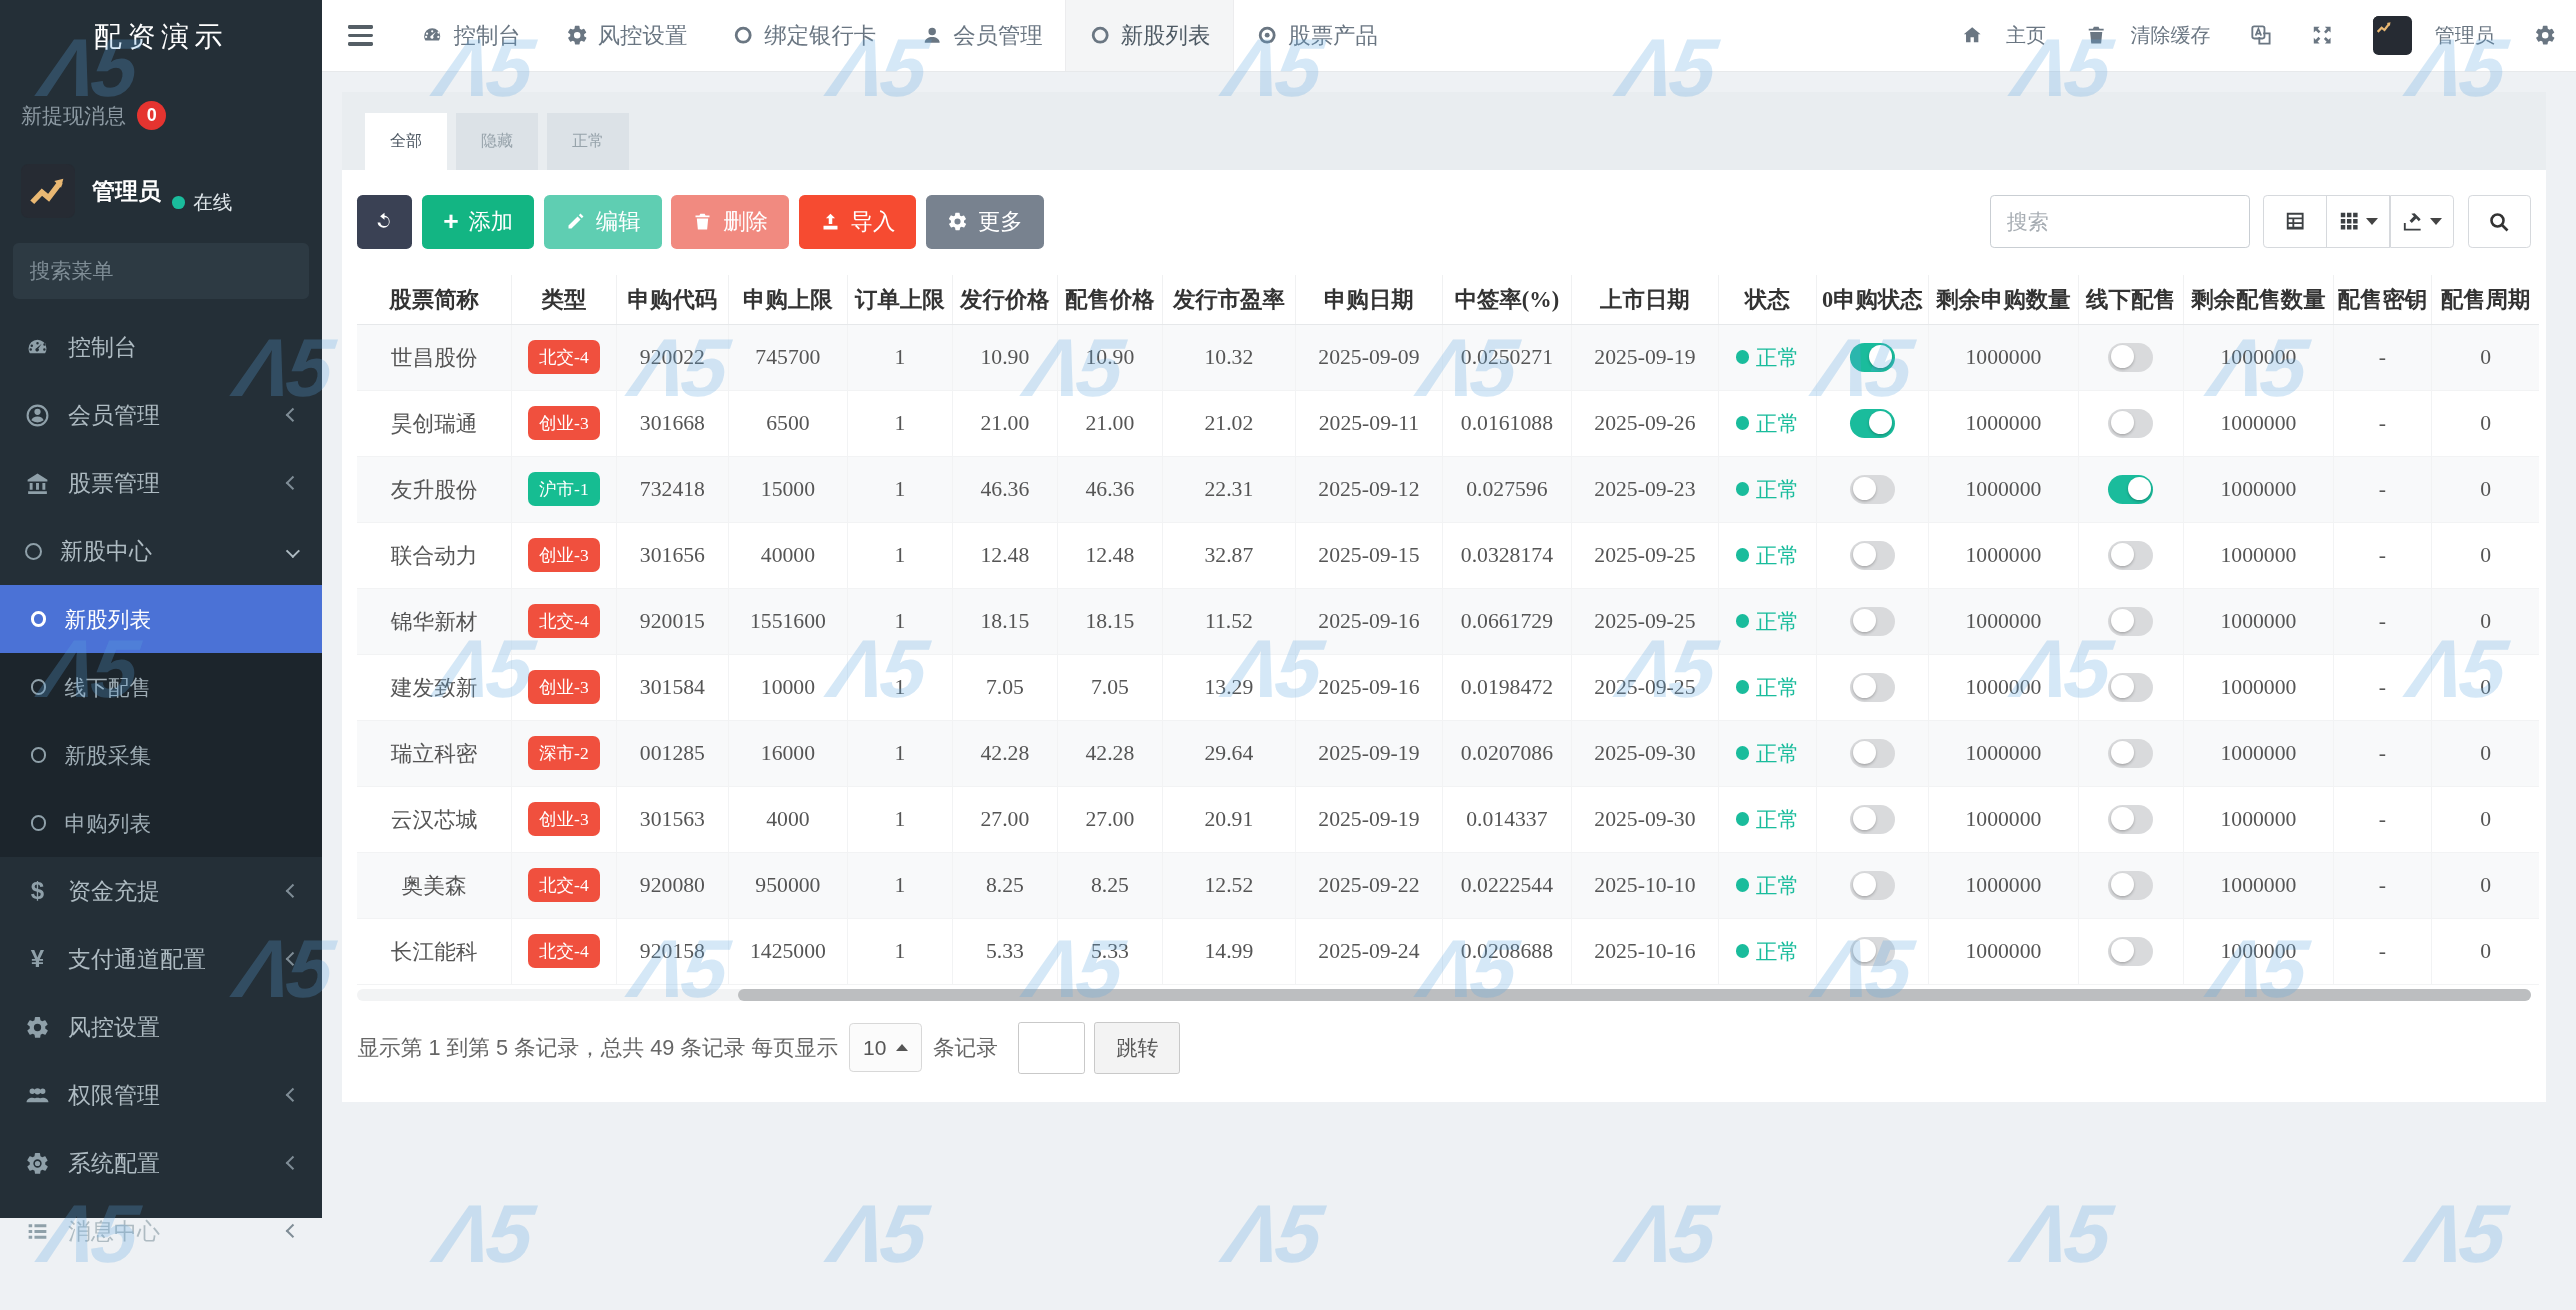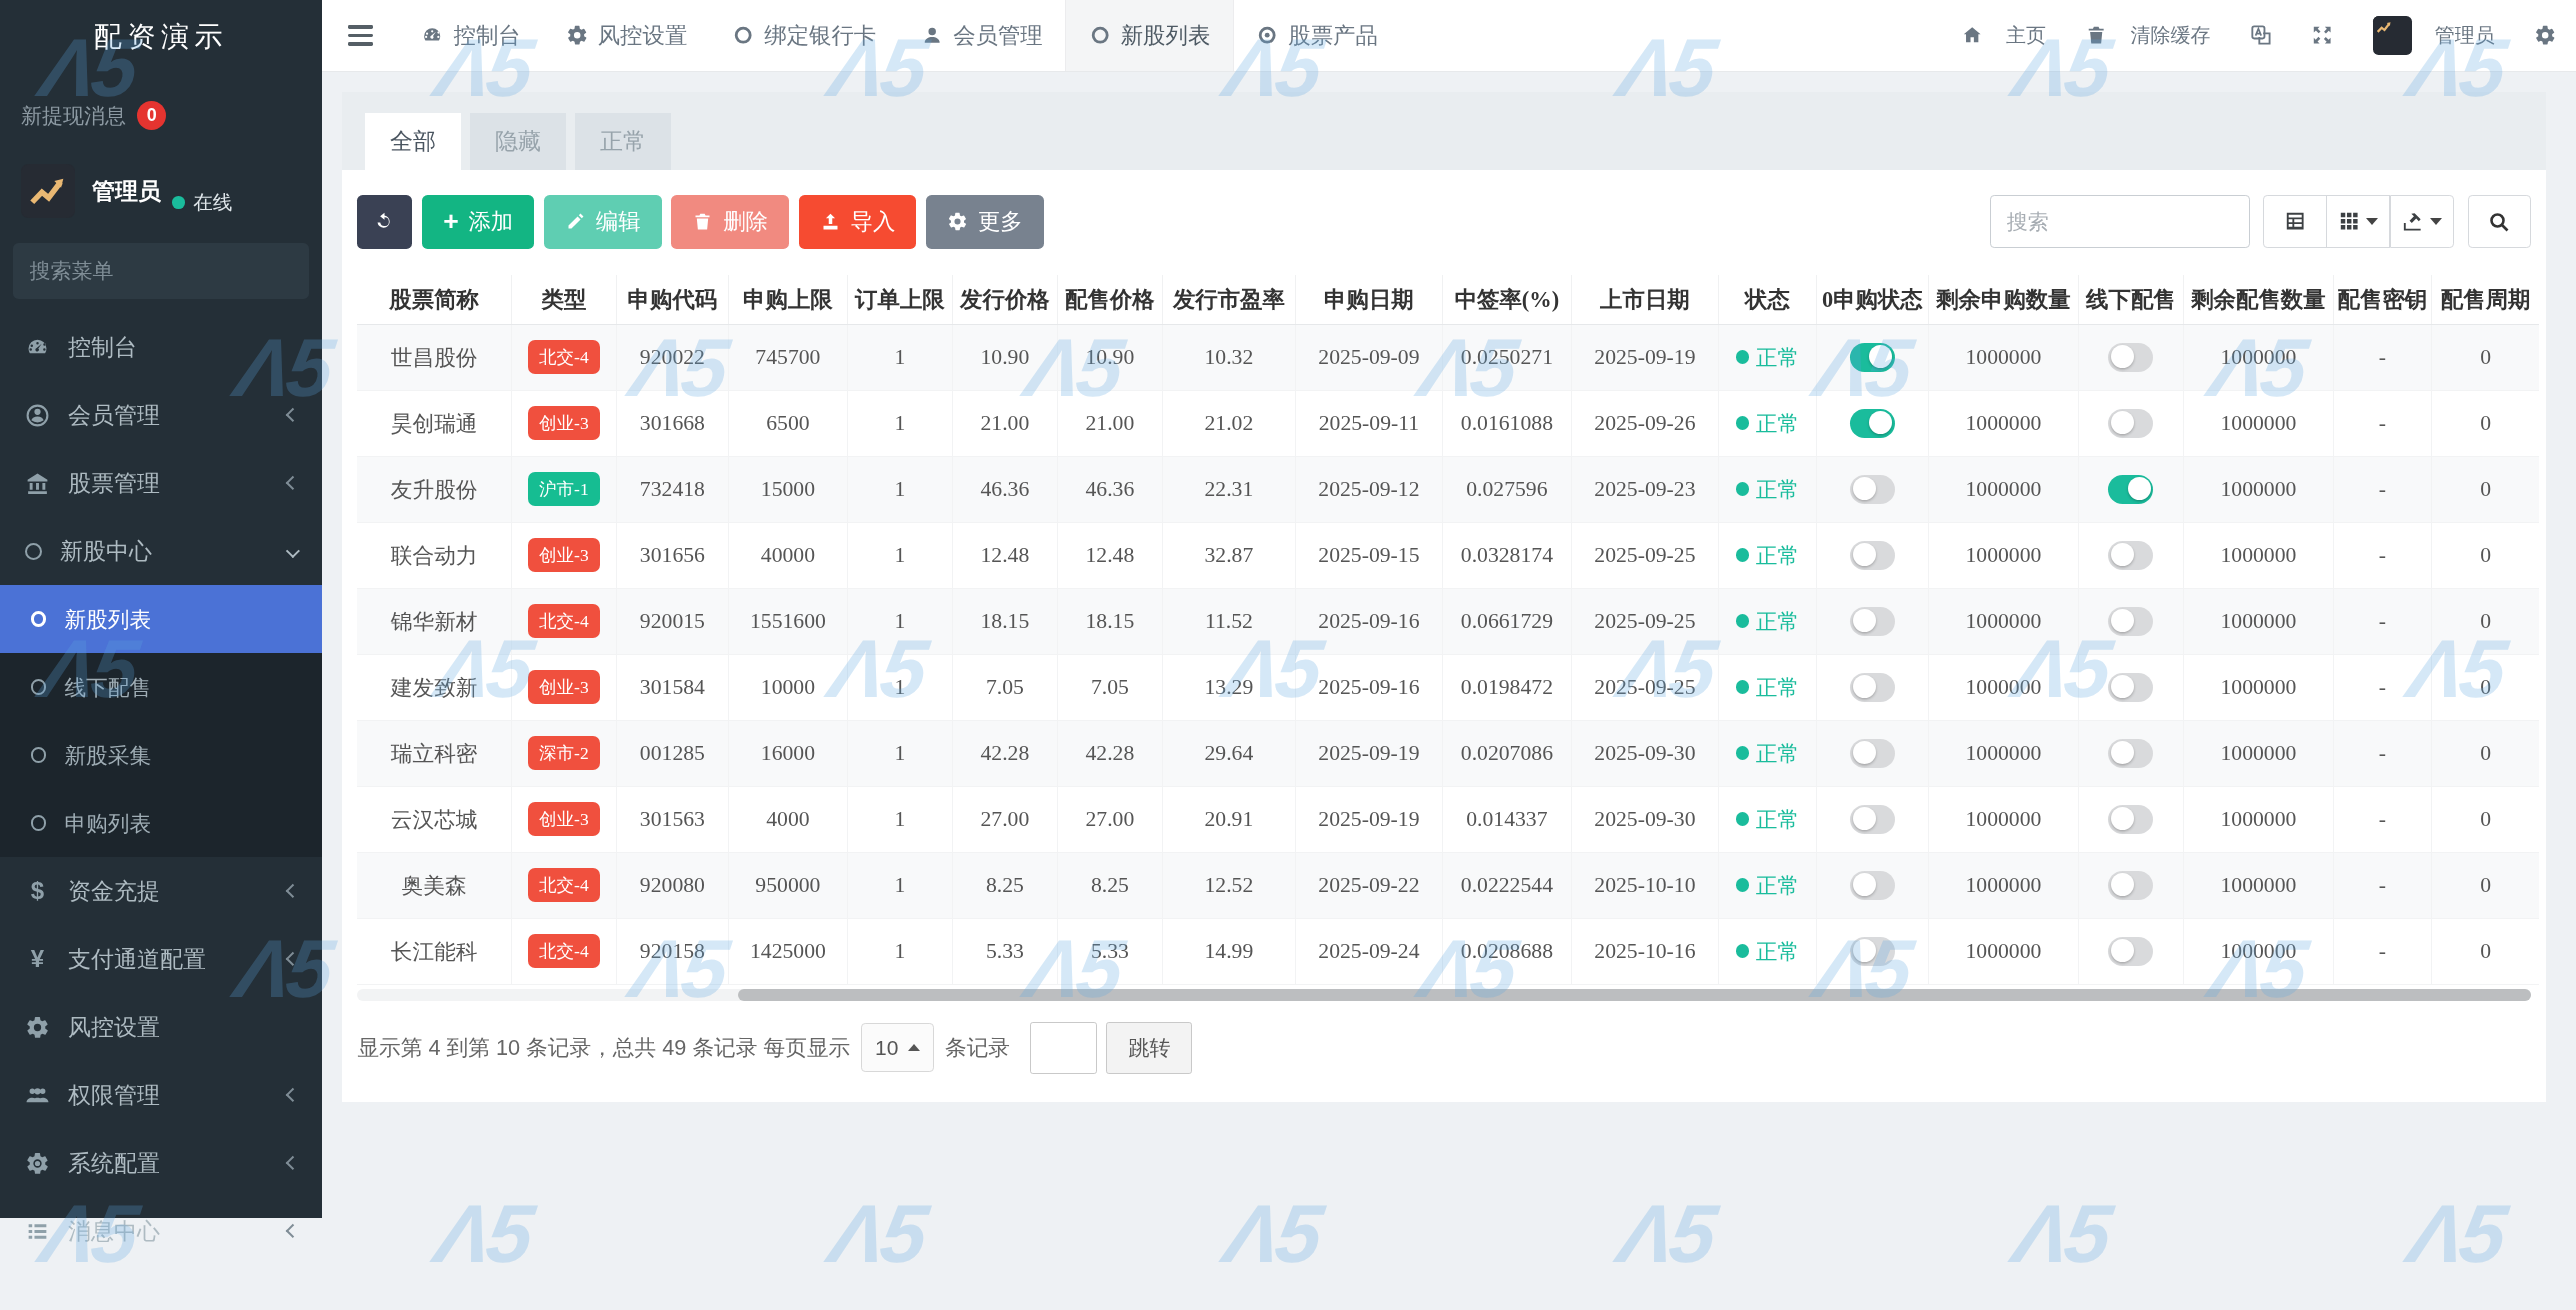--- a/index.html
+++ b/index.html
@@ -70,21 +70,21 @@
   .nav-link { display:flex; align-items:center; gap:23px; padding:0 19.6px; cursor:pointer;
               color:#6a7682; font-size:20px; }
   .nav-link svg { width:22.4px; height:22.4px; color:#6a7682; }
   .nav-avatar { width:39px; height:39px; border-radius:5.6px; overflow:hidden; background:#262b33;}
 
   
   .content { position:absolute; left:322px; top:72px; right:0; bottom:0; background:#eef1f4; }
   .card { position:absolute; left:20px; top:19.6px; width:2204px; height:1011px; }
   .card-head { height:78px; background:#e9edf0; padding:21px 0 0 23px; display:flex; }
   .ptab { height:57px; min-width:80px; padding:0 25px; margin-right:9px; display:flex;
-          align-items:center; justify-content:center; font-size:23px; color:#97a3ab;
+          align-items:center; justify-content:center; font-size:16px; color:#97a3ab;
           background:#dce2e7; cursor:pointer; }
   .ptab.active { background:#fff; color:#4a5560; }
   .card-body { background:#fff; height:932px; padding:0 15.4px; position:relative; }
 
   
   .toolbar { padding-top:25px; display:flex; align-items:center; }
   .tbtn { height:54px; border:none; border-radius:5.6px; color:#fff; font-size:22.4px;
           font-family:inherit; display:inline-flex; align-items:center; gap:9.8px;
           padding:0 21px; margin-right:9.8px; cursor:pointer; }
   .tbtn svg { width:21px; height:21px; color:#fff; }
@@ -784,21 +784,21 @@
               </tr>
             </tbody>
         </table>
         <div class="hscroll">
           <div class="thumb"></div>
         </div>
       </div>
 
       <div class="pager">
         <div class="pinfo">
-          <span>显示第 4 到第 10 条记录，总共 49 条记录 每页显示</span>
+          <span>显示第 1 到第 5 条记录，总共 49 条记录 每页显示</span>
           <span class="psize">
             <span>10</span>
             <span class="up"></span>
           </span>
           <span>条记录</span>
         </div>
         <input class="jumpin" style="">
         <button class="jumpbtn">跳转</button>
       </div>
 

